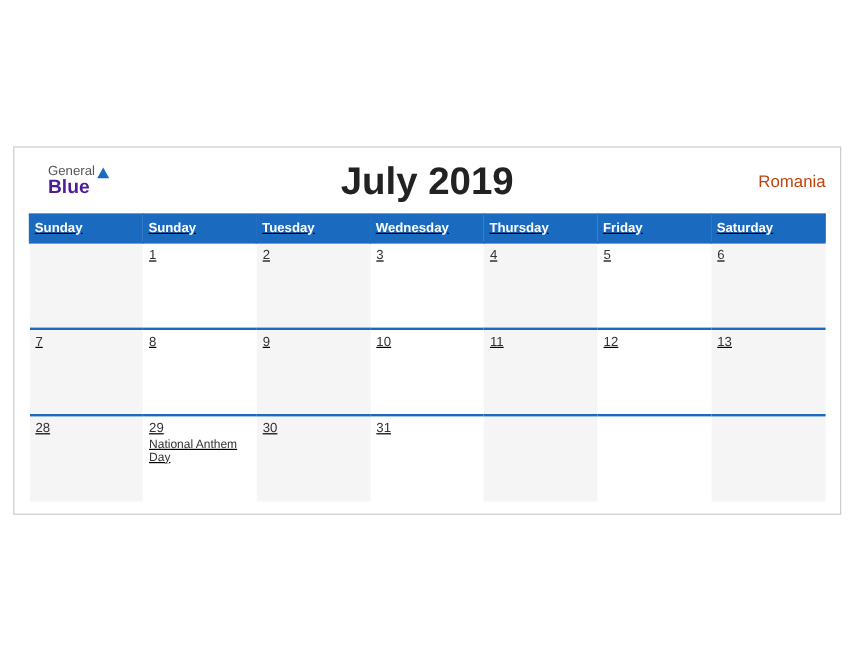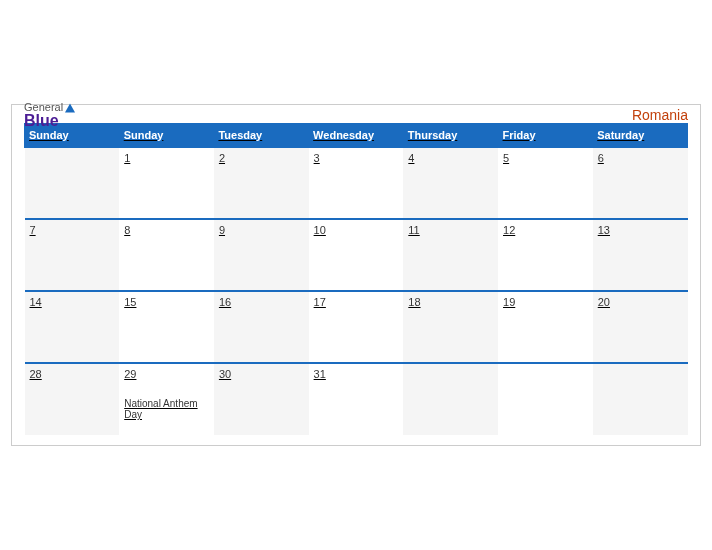--- a/index.html
+++ b/index.html
@@ -20,21 +20,21 @@
     }
     .calendar-header {
       display: flex;
       align-items: center;
       justify-content: center;
       position: relative;
       margin-bottom: 8px;
     }
     .logo {
       position: absolute;
-      left: 0;
+      left: 16px;
       top: 50%;
       transform: translateY(-50%);
       display: flex;
       flex-direction: column;
       line-height: 1;
     }
     .calendar-title {
       font-size: 32px;
       font-weight: bold;
       color: #222;
@@ -80,21 +80,21 @@
       background: #f5f5f5;
     }
     .day-number {
       font-size: 11px;
       color: #333;
       display: block;
     }
     .event-text {
       font-size: 10px;
       color: #333;
-      margin-top: 18px;
+      margin-top: 2px;
       display: block;
     }
     .logo-row {
       display: flex;
       align-items: center;
       gap: 0;
     }
     .logo-text-general {
       font-size: 11px;
       color: #555;
@@ -110,20 +110,21 @@
 
 <div class="calendar-wrapper">
   <div class="calendar-header">
     <div class="logo">
       <div class="logo-row">
         <span class="logo-text-general">General</span>
         <span style="display:inline-block;width:0;height:0;border-left:5px solid transparent;border-right:5px solid transparent;border-bottom:9px solid #1a6bbf;margin-left:2px;margin-top:1px;"></span>
       </div>
       <span class="logo-text-blue">Blue</span>
     </div>
+    <div class="calendar-title">July 2019</div>
     <div class="country-label">Romania</div>
   </div>
 
   <table class="calendar-grid">
     <thead>
       <tr>
       <th>Sunday</th>
           <th>Sunday</th>
           <th>Tuesday</th>
           <th>Wednesday</th>
@@ -172,43 +173,20 @@
           </td>
           <td>
             <span class="day-number">12</span>
           </td>
           <td>
             <span class="day-number">13</span>
           </td>
         </tr>
         <tr>
           <td>
-            <span class="day-number">14</span>
-          </td>
-          <td>
-            <span class="day-number">15</span>
-          </td>
-          <td>
-            <span class="day-number">16</span>
-          </td>
-          <td>
-            <span class="day-number">17</span>
-          </td>
-          <td>
-            <span class="day-number">18</span>
-          </td>
-          <td>
-            <span class="day-number">19</span>
-          </td>
-          <td>
-            <span class="day-number">20</span>
-          </td>
-        </tr>
-        <tr>
-          <td>
             <span class="day-number">28</span>
           </td>
           <td>
             <span class="day-number">29</span>
             <span class="event-text">National Anthem Day</span>
           </td>
           <td>
             <span class="day-number">30</span>
           </td>
           <td>

